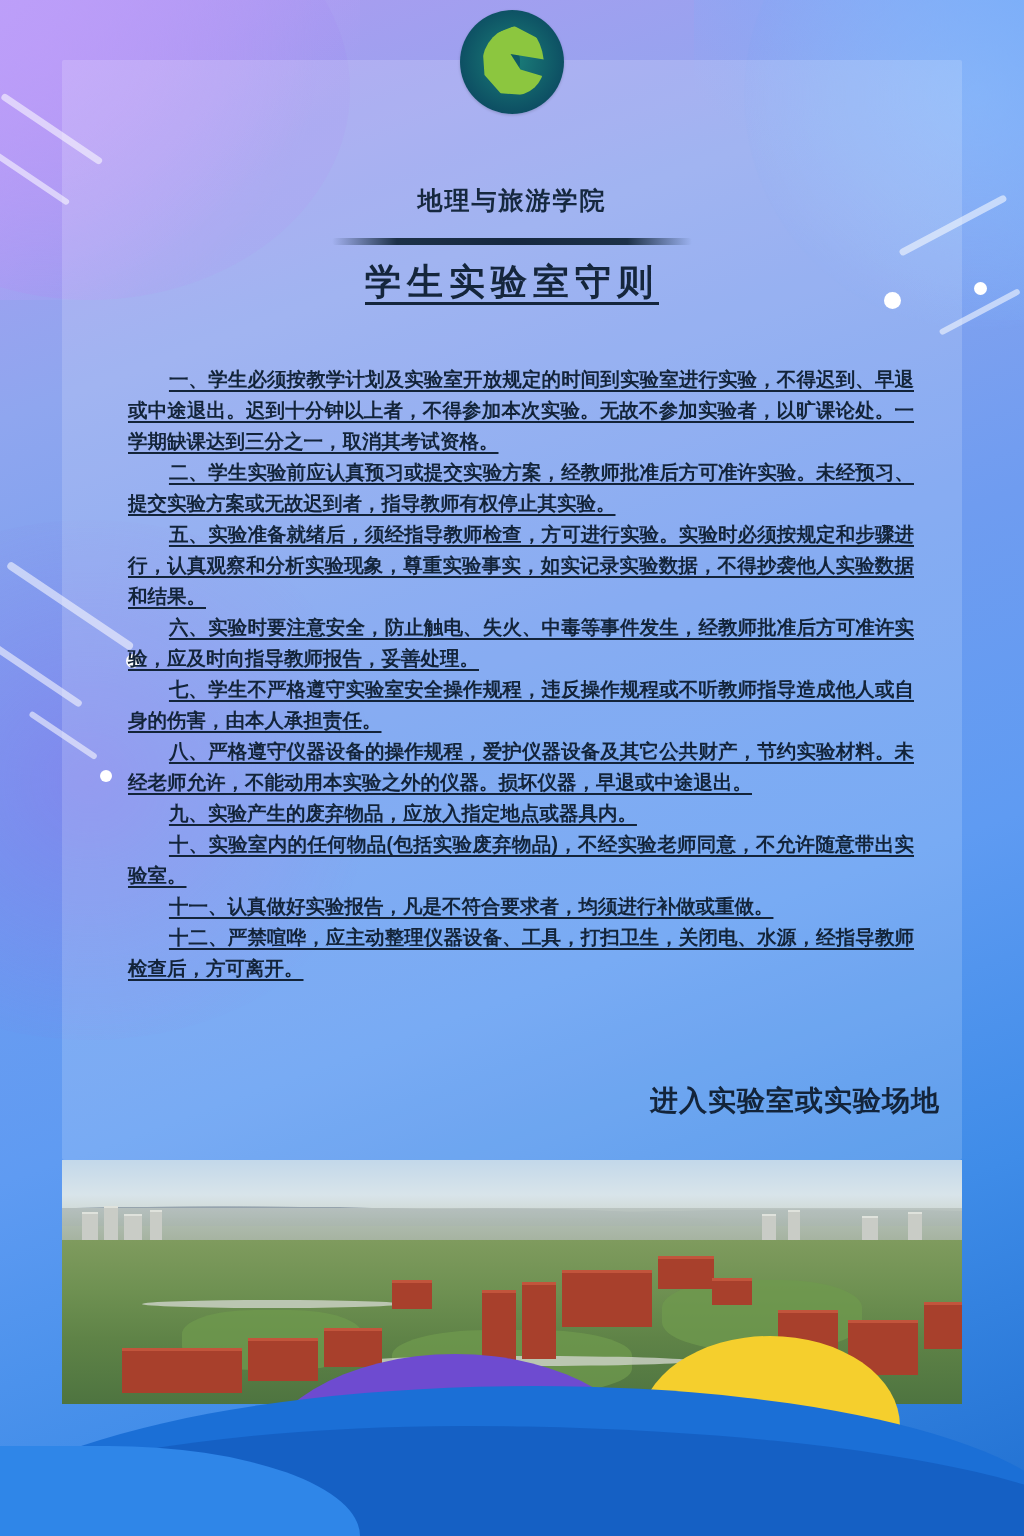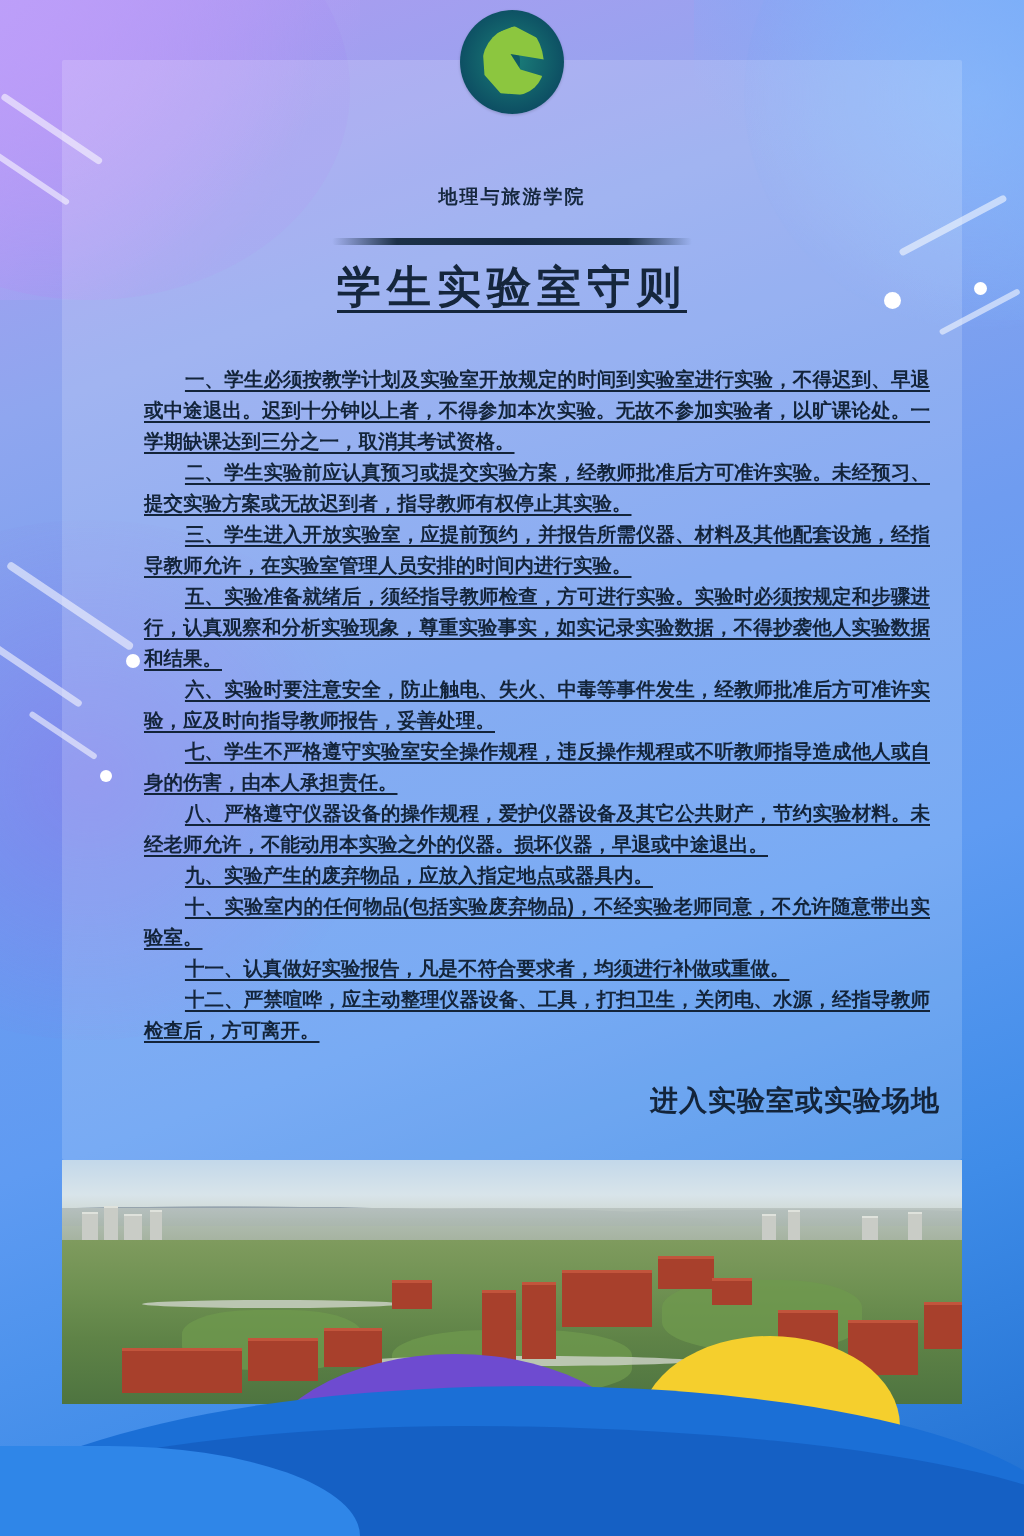--- a/index.html
+++ b/index.html
@@ -103,52 +103,52 @@
     width: 30px; height: 44px;
     background: #0f5a63;
     border-radius: 40% 50% 50% 40%;
   }
   
   .college-name {
     position: absolute;
     left: 0; right: 0;
     top: 184px;
     text-align: center;
-    font-size: 19px;
+    font-size: 25px;
     font-weight: 700;
     color: #16283f;
     letter-spacing: 2px;
   }
   .title-rule {
     position: absolute;
     left: 50%;
     transform: translateX(-50%);
     top: 238px;
     width: 360px;
     height: 7px;
     background: linear-gradient(to right, rgba(20,40,60,0) 0%, #1d3147 18%, #16283f 50%, #1d3147 82%, rgba(20,40,60,0) 100%);
     border-radius: 4px;
   }
   .main-title {
     position: absolute;
     left: 0; right: 0;
     top: 258px;
     text-align: center;
-    font-size: 44px;
+    font-size: 36px;
     font-weight: 700;
     letter-spacing: 6px;
     color: #15263c;
     text-decoration: underline;
     text-underline-offset: 8px;
     text-decoration-thickness: 3px;
   }
   
   .rules {
     position: absolute;
-    left: 144px;
+    left: 128px;
     top: 364px;
     width: 786px;
     color: #13243a;
     font-size: 19.5px;
     line-height: 31px;
     font-weight: 600;
   }
   .rule-item {
     margin: 0 0 0 0;
     text-indent: 2.1em;
@@ -307,21 +307,20 @@
     </div>
   </div>
 
   <div class="college-name">地理与旅游学院</div>
   <div class="title-rule"></div>
   <div class="main-title">学生实验室守则</div>
 
   <div class="rules" id="rules-list">
       <p class="rule-item"><span class="u">一、学生必须按教学计划及实验室开放规定的时间到实验室进行实验，不得迟到、早退或中途退出。迟到十分钟以上者，不得参加本次实验。无故不参加实验者，以旷课论处。一学期缺课达到三分之一，取消其考试资格。</span></p>
       <p class="rule-item"><span class="u">二、学生实验前应认真预习或提交实验方案，经教师批准后方可准许实验。未经预习、提交实验方案或无故迟到者，指导教师有权停止其实验。</span></p>
-      <p class="rule-item"><span class="u">三、学生进入开放实验室，应提前预约，并报告所需仪器、材料及其他配套设施，经指导教师允许，在实验室管理人员安排的时间内进行实验。</span></p>
       <p class="rule-item"><span class="u">五、实验准备就绪后，须经指导教师检查，方可进行实验。实验时必须按规定和步骤进行，认真观察和分析实验现象，尊重实验事实，如实记录实验数据，不得抄袭他人实验数据和结果。</span></p>
       <p class="rule-item"><span class="u">六、实验时要注意安全，防止触电、失火、中毒等事件发生，经教师批准后方可准许实验，应及时向指导教师报告，妥善处理。</span></p>
       <p class="rule-item"><span class="u">七、学生不严格遵守实验室安全操作规程，违反操作规程或不听教师指导造成他人或自身的伤害，由本人承担责任。</span></p>
       <p class="rule-item"><span class="u">八、严格遵守仪器设备的操作规程，爱护仪器设备及其它公共财产，节约实验材料。未经老师允许，不能动用本实验之外的仪器。损坏仪器，早退或中途退出。</span></p>
       <p class="rule-item"><span class="u">九、实验产生的废弃物品，应放入指定地点或器具内。</span></p>
       <p class="rule-item"><span class="u">十、实验室内的任何物品(包括实验废弃物品)，不经实验老师同意，不允许随意带出实验室。</span></p>
       <p class="rule-item"><span class="u">十一、认真做好实验报告，凡是不符合要求者，均须进行补做或重做。</span></p>
       <p class="rule-item"><span class="u">十二、严禁喧哗，应主动整理仪器设备、工具，打扫卫生，关闭电、水源，经指导教师检查后，方可离开。</span></p>
     </div>
 

